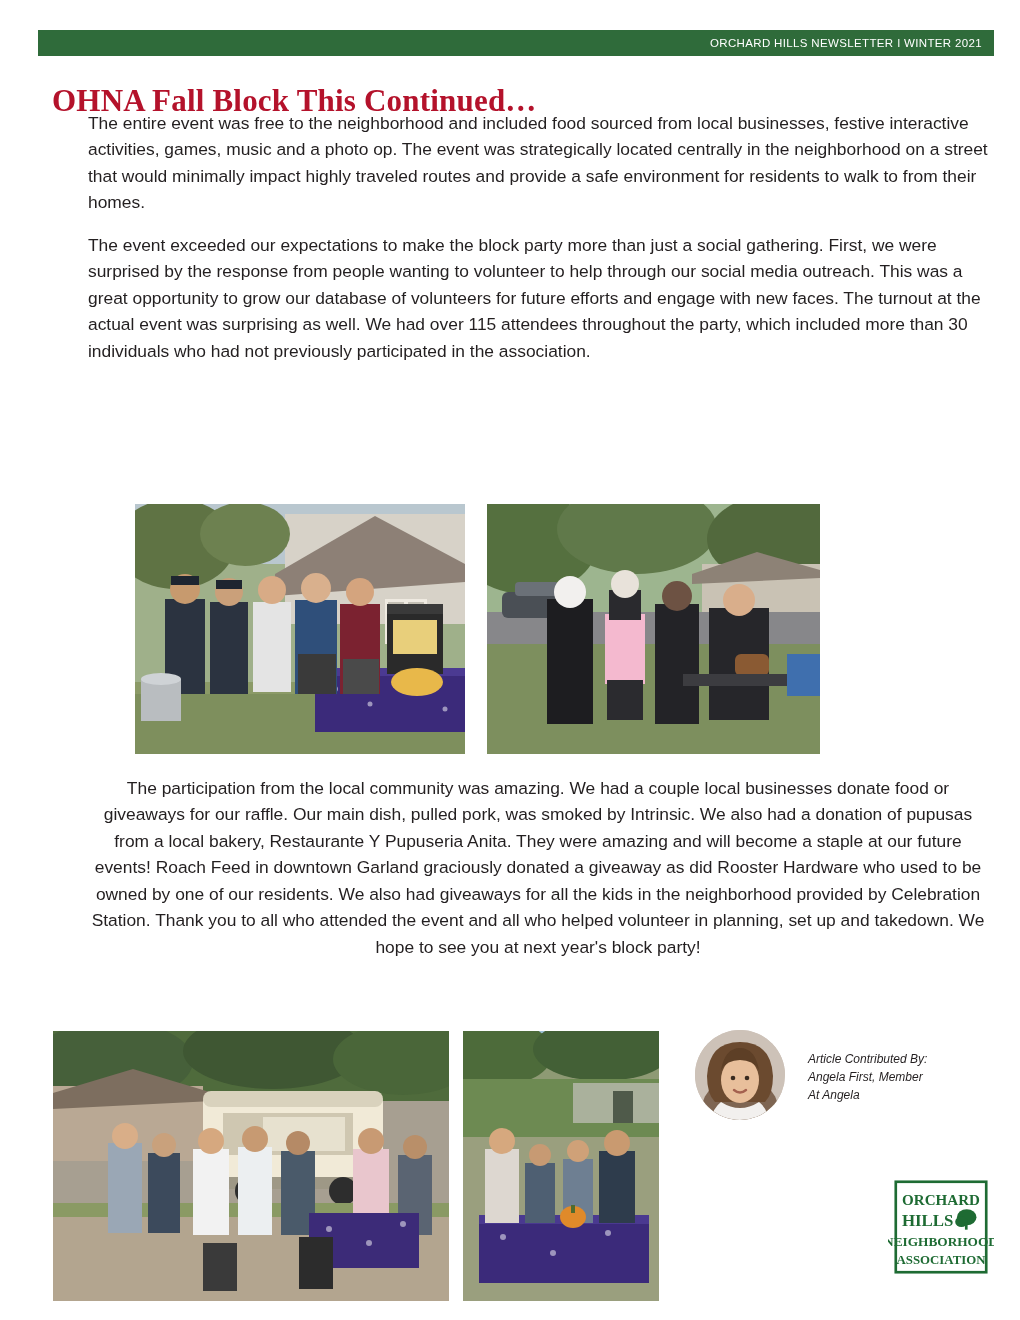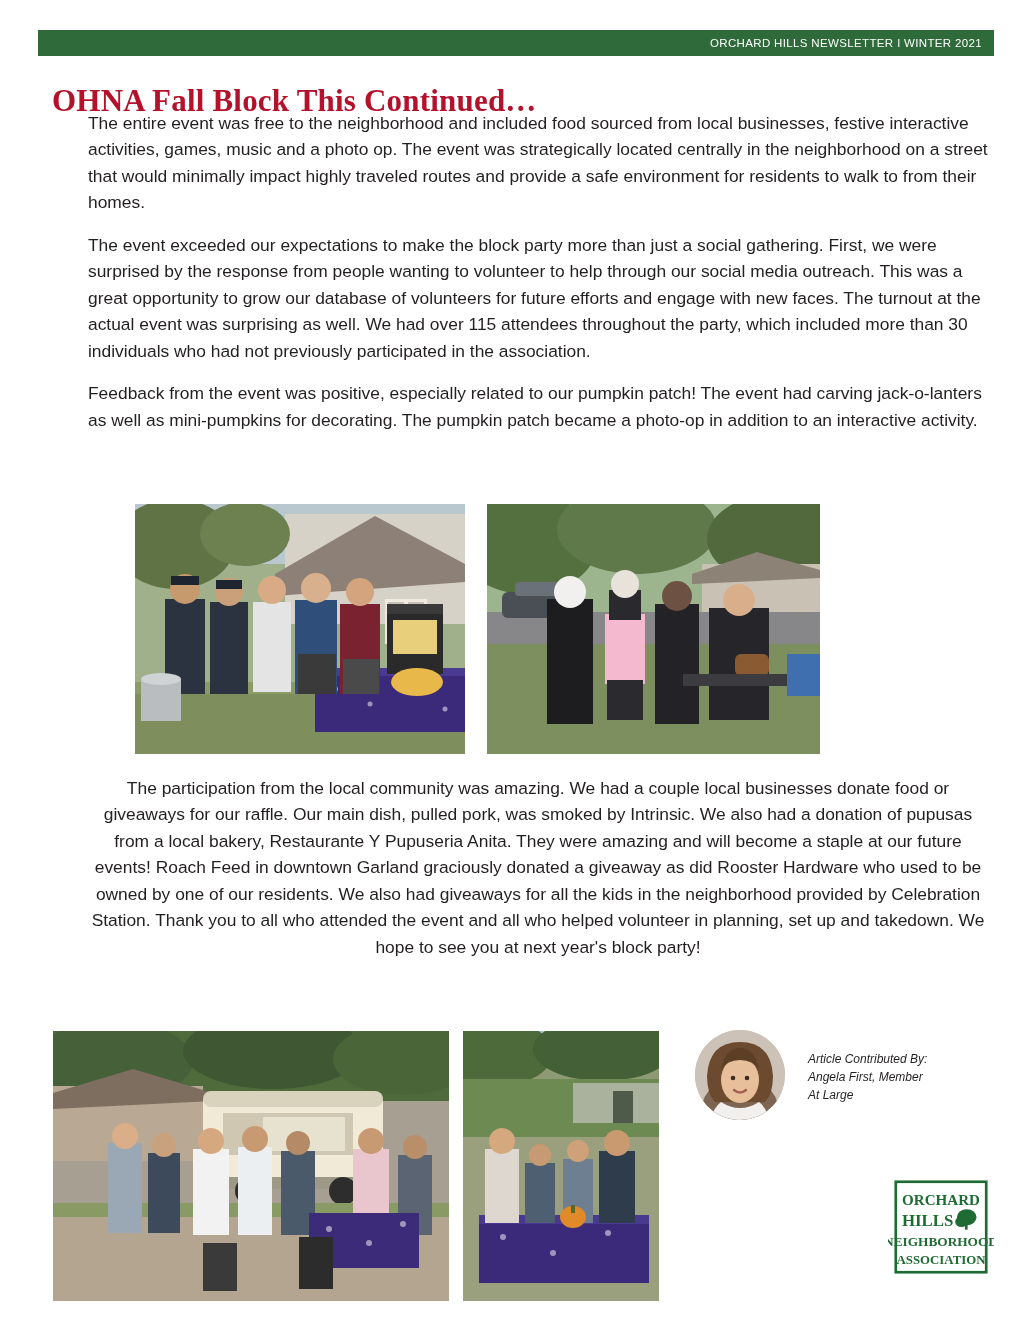--- a/index.html
+++ b/index.html
@@ -123,21 +123,20 @@
   <span class="hdr-text">ORCHARD HILLS NEWSLETTER</span>
   <span class="hdr-sep">l</span>
   <span class="hdr-text">WINTER 2021</span>
 </div>
 
 <h1 class="page-title">OHNA Fall Block This Continued…</h1>
 
 <div class="body-col" id="para-block-1">
   <p class="para">The entire event was free to the neighborhood and included food sourced from local businesses, festive interactive activities, games, music and a photo op. The event was strategically located centrally in the neighborhood on a street that would minimally impact highly traveled routes and provide a safe environment for residents to walk to from their homes.</p>
   <p class="para">The event exceeded our expectations to make the block party more than just a social gathering. First, we were surprised by the response from people wanting to volunteer to help through our social media outreach. This was a great opportunity to grow our database of volunteers for future efforts and engage with new faces. The turnout at the actual event was surprising as well. We had over 115 attendees throughout the party, which included more than 30 individuals who had not previously participated in the association.</p>
-  <p class="para">Feedback from the event was positive, especially related to our pumpkin patch! The event had carving jack-o-lanters as well as mini-pumpkins for decorating. The pumpkin patch became a photo-op in addition to an interactive activity.</p>
 </div>
 
 <div class="photo" id="photo-police">
   <svg viewBox="0 0 330 250" preserveAspectRatio="xMidYMid slice" aria-hidden="true">
     <rect x="0" y="0" width="330" height="250" fill="#9fb08a"></rect>
 
     <rect x="0" y="0" width="330" height="60" fill="#b9c7cf"></rect>
 
     <polygon points="150,10 330,10 330,120 150,120" fill="#d7d2c8"></polygon>
     <polygon points="140,70 240,12 330,60 330,78 140,92" fill="#8d8076"></polygon>
@@ -327,21 +326,21 @@
     <circle cx="38" cy="48" r="2.3" fill="#3a2b20"></circle>
     <circle cx="52" cy="48" r="2.3" fill="#3a2b20"></circle>
     <path d="M39 60 q6 5 12 0" stroke="#a4614f" stroke-width="2.4" fill="none" stroke-linecap="round"></path>
     <path d="M26 72 q19 12 38 0 q8 6 10 18 h-58 q2 -12 10 -18 z" fill="#f2f0ee"></path>
   </svg>
 </div>
 
 <div class="author-credit">
   <div>Article Contributed By:</div>
   <div>Angela First, Member</div>
-  <div>At Large</div>
+  <div>At Angela</div>
 </div>
 
 <div class="logo">
   <svg viewBox="0 0 106 106" aria-hidden="true">
     <rect x="2" y="2" width="102" height="102" fill="none" stroke="#1E6B33" stroke-width="3"></rect>
     <text x="53" y="28" text-anchor="middle" font-family="Liberation Serif, serif" font-size="17" font-weight="bold" fill="#1E6B33">ORCHARD</text>
     <text x="38" y="52" text-anchor="middle" font-family="Liberation Serif, serif" font-size="19" font-weight="bold" fill="#1E6B33">HILLS</text>
 
     <g transform="translate(72,34)">
       <ellipse cx="10" cy="8" rx="11" ry="9" fill="#1E6B33"></ellipse>

